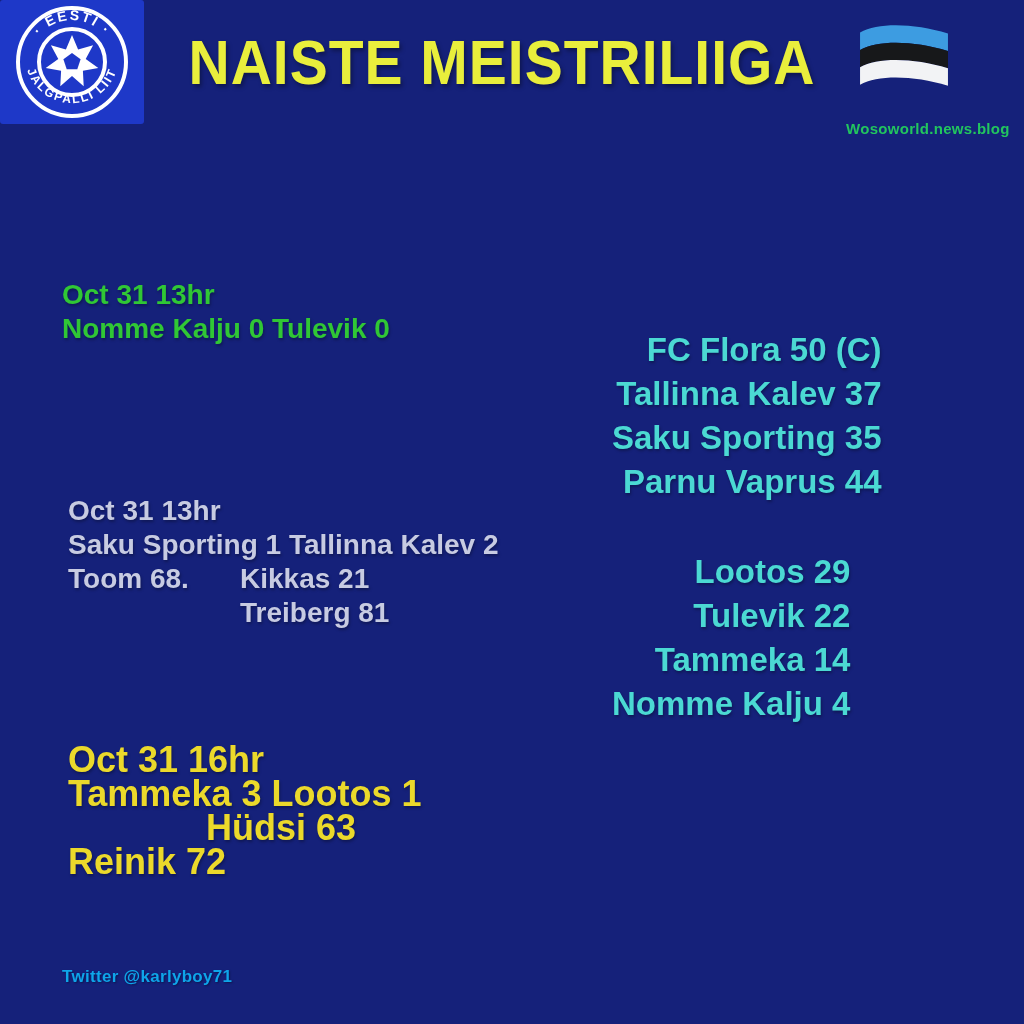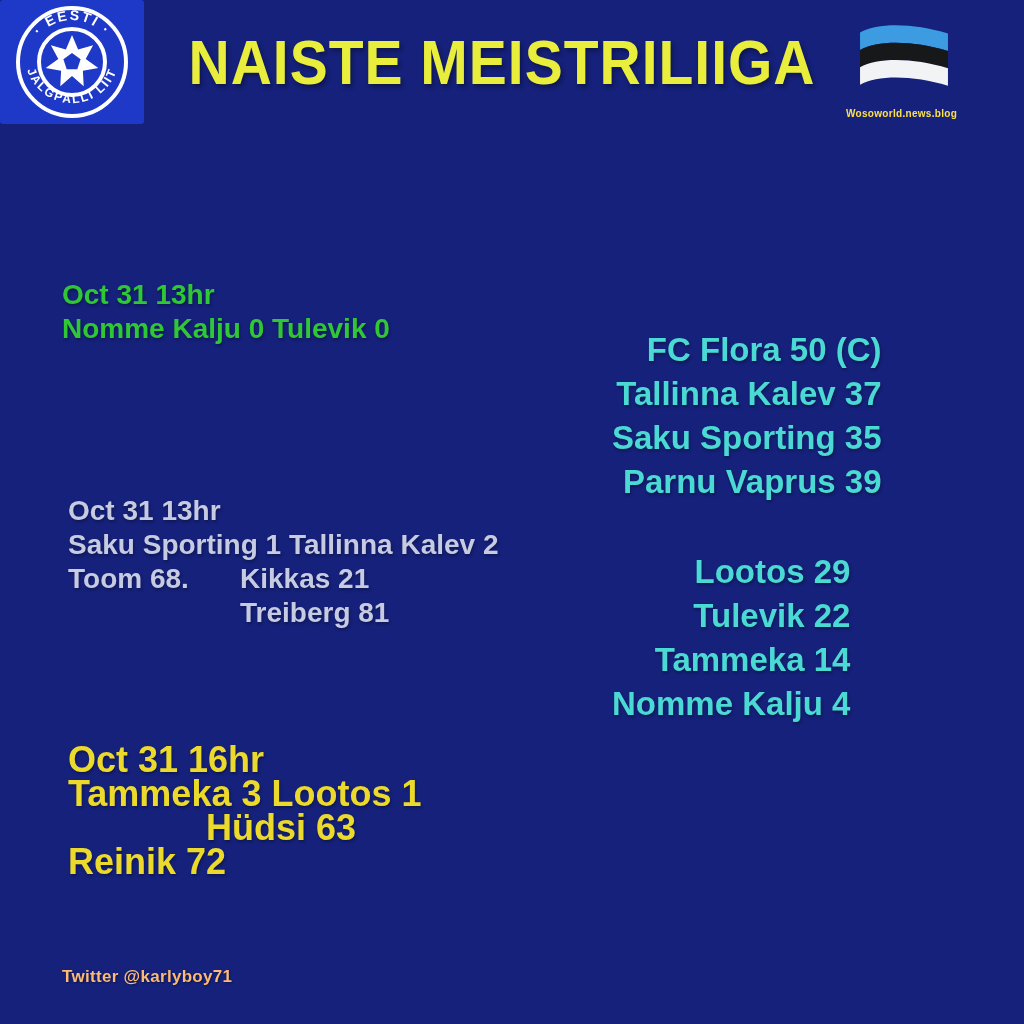--- a/index.html
+++ b/index.html
@@ -20,40 +20,40 @@
     margin:0;
     display:flex;align-items:center;justify-content:center;
     font-size:57px;font-weight:900;letter-spacing:1px;
     color:#e9ee3c;
     transform:scaleY(1.12);transform-origin:center top;
     text-shadow:2px 3px 4px rgba(0,0,0,.35);
     white-space:nowrap;
   }
   .flag{position:absolute;left:858px;top:20px;width:92px;height:68px;}
   .credit{
-    position:absolute;left:846px;top:108px;
-    font-size:10px;font-weight:600;color:#fde047;letter-spacing:.3px;
+    position:absolute;left:846px;top:120px;
+    font-size:15px;font-weight:600;color:#22c55e;letter-spacing:.3px;
   }
   
   .block{position:absolute;white-space:nowrap;text-shadow:1px 2px 3px rgba(0,0,0,.3);margin-top:38px;}
   .block .ln{position:relative;height:34px;line-height:34px;width:480px;}
   .block .ln .cell{position:absolute;top:0;}
   .match-green{left:62px;top:240px;font-size:28px;color:#30c735;}
   .match-gray{left:68px;top:456px;font-size:28px;color:#c7cbe2;}
   .match-yellow{left:68px;top:705px;font-size:36px;color:#ebd92b;}
   
   .standings{position:absolute;left:612px;white-space:nowrap;color:#4bd9d3;
     font-size:33px;text-shadow:1px 2px 3px rgba(0,0,0,.3);text-align:right;}
   .standings .row{height:44px;line-height:44px;}
   .standings-top{top:328px;}
   .standings-bottom{top:550px;}
   
   .twitter{
     position:absolute;left:62px;top:967px;
-    font-size:17px;color:#fdba74;letter-spacing:.3px;
+    font-size:17px;color:#0ea5e9;letter-spacing:.3px;
     text-shadow:1px 1px 2px rgba(0,0,0,.35);
   }
   
   .arc-text{fill:#ffffff;font-family:"Liberation Sans","DejaVu Sans",sans-serif;
     font-weight:bold;letter-spacing:2px;}
 </style>
 </head>
 <body>
 
 <div class="canvas">
@@ -115,21 +115,21 @@
     </div>
     <div class="ln">
       <span class="cell" style="left:0">Reinik 72</span>
     </div>
   </div>
 
   <div class="standings standings-top">
     <div class="row">FC Flora 50 (C)</div>
     <div class="row">Tallinna Kalev 37</div>
     <div class="row">Saku Sporting 35</div>
-    <div class="row">Parnu Vaprus 39</div>
+    <div class="row">Parnu Vaprus 44</div>
   </div>
 
   <div class="standings standings-bottom">
     <div class="row">Lootos 29</div>
     <div class="row">Tulevik 22</div>
     <div class="row">Tammeka 14</div>
     <div class="row">Nomme Kalju 4</div>
   </div>
 
   <div class="twitter">Twitter @karlyboy71</div>

